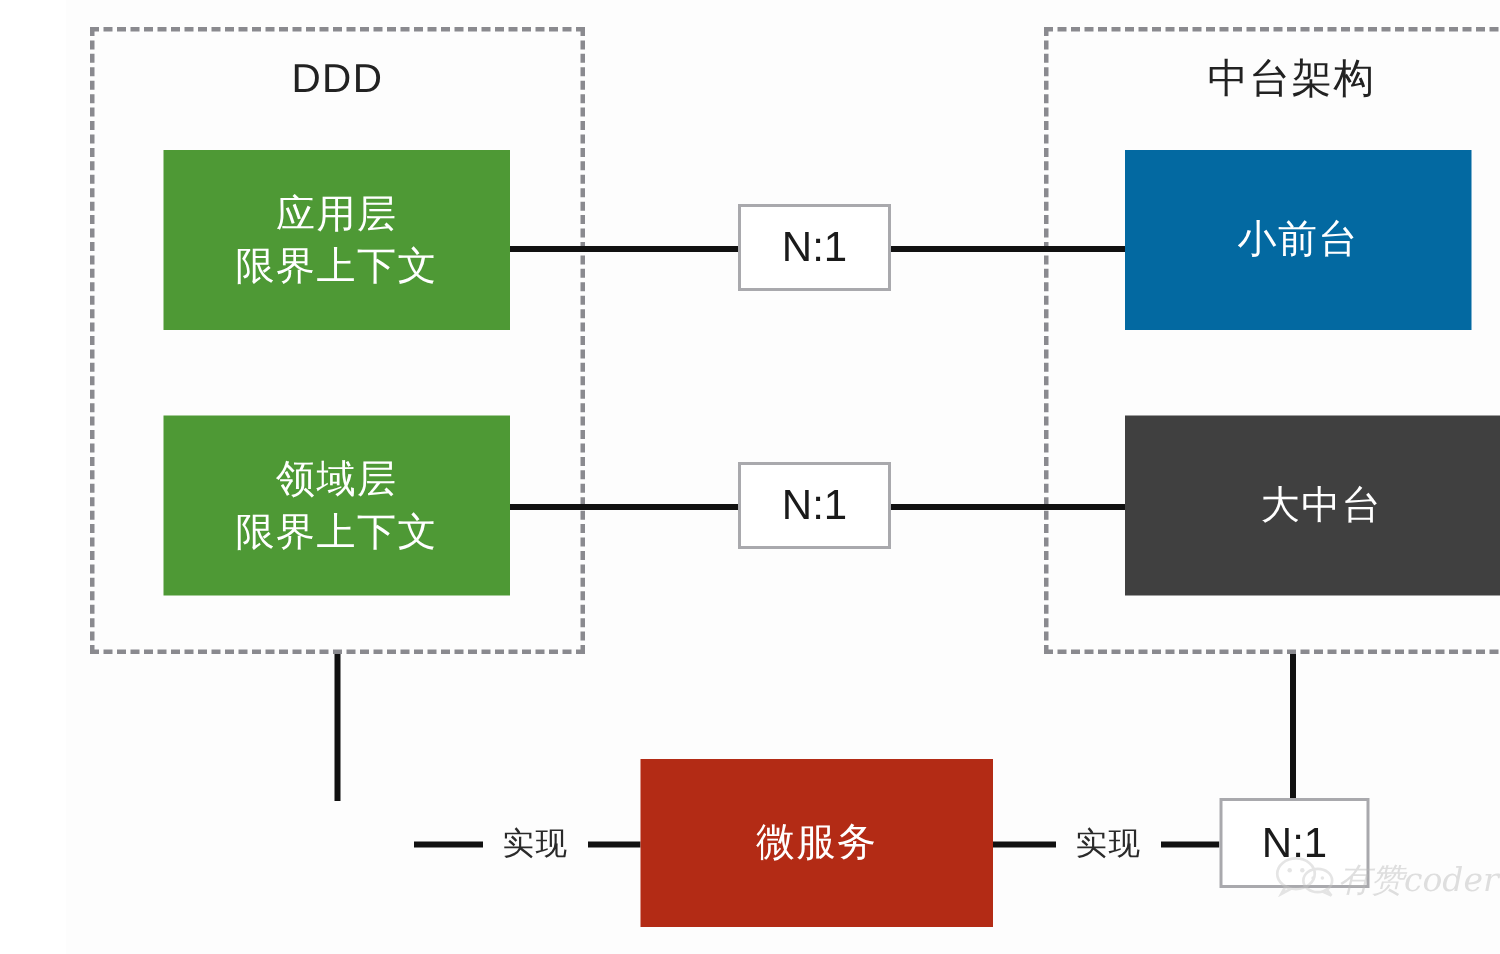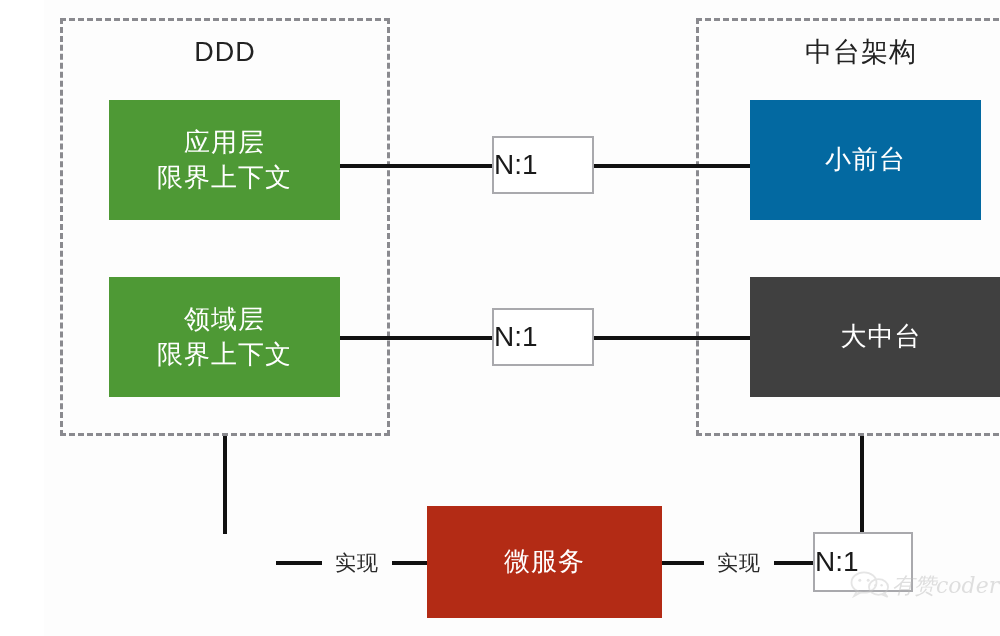--- a/index.html
+++ b/index.html
@@ -55,20 +55,21 @@
   .box .ln { display: block; }
 
   
   .card-box {
     position: absolute;
     box-sizing: border-box;
     background: #ffffff;
     border: 2px solid #a9a9ad;
     display: flex;
     align-items: center;
+    justify-content: center;
     font-size: 28px;
     color: #1a1a1a;
     letter-spacing: 0px;
     z-index: 4;
   }
 
   
   .hline {
     position: absolute;
     height: 4px;

